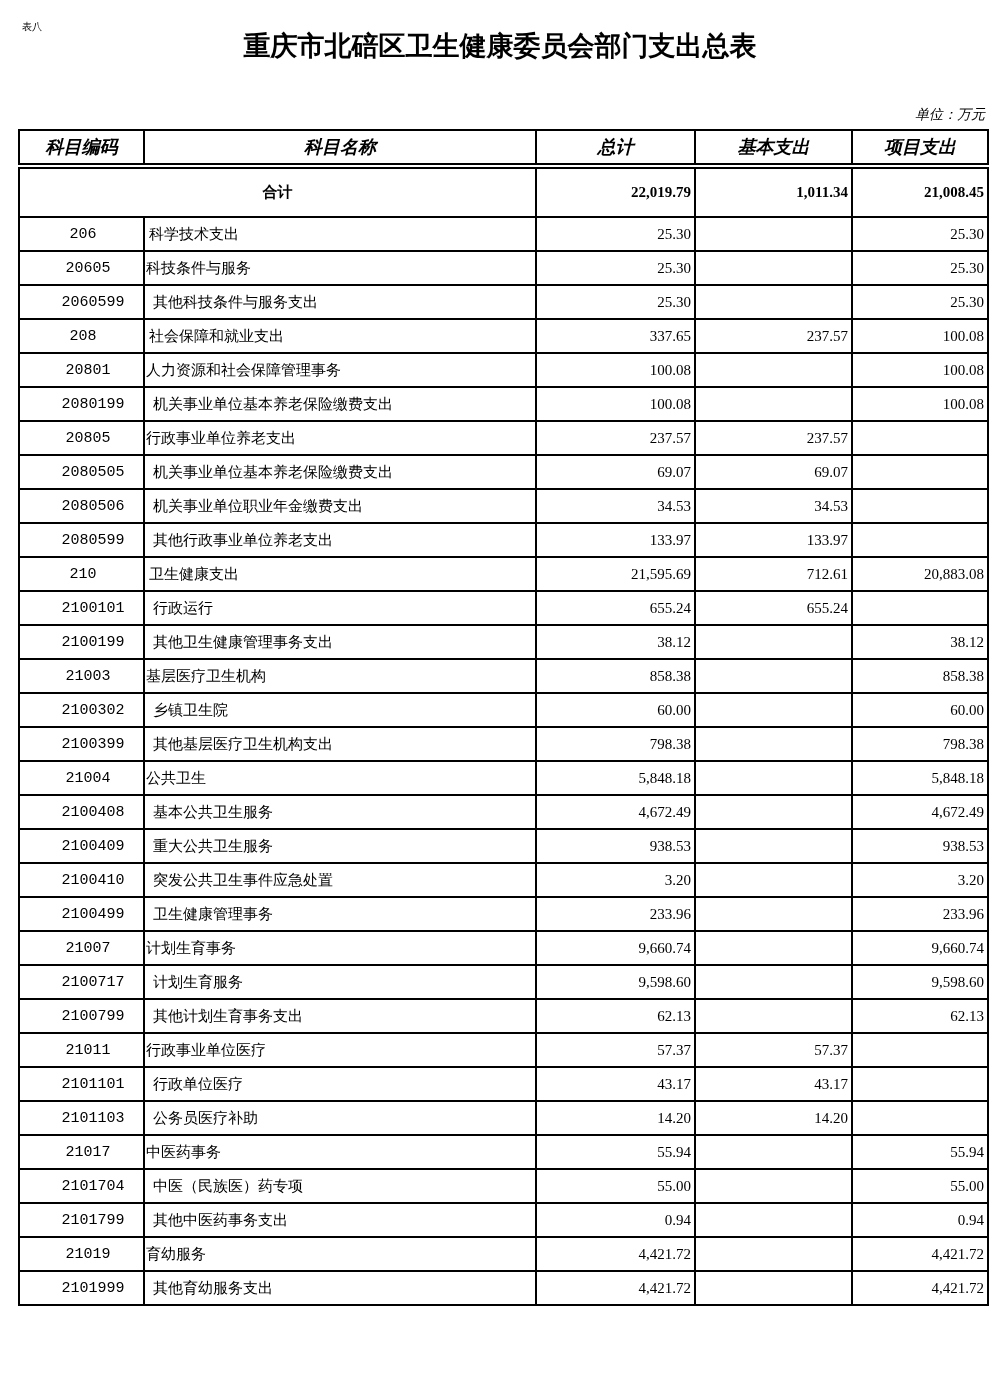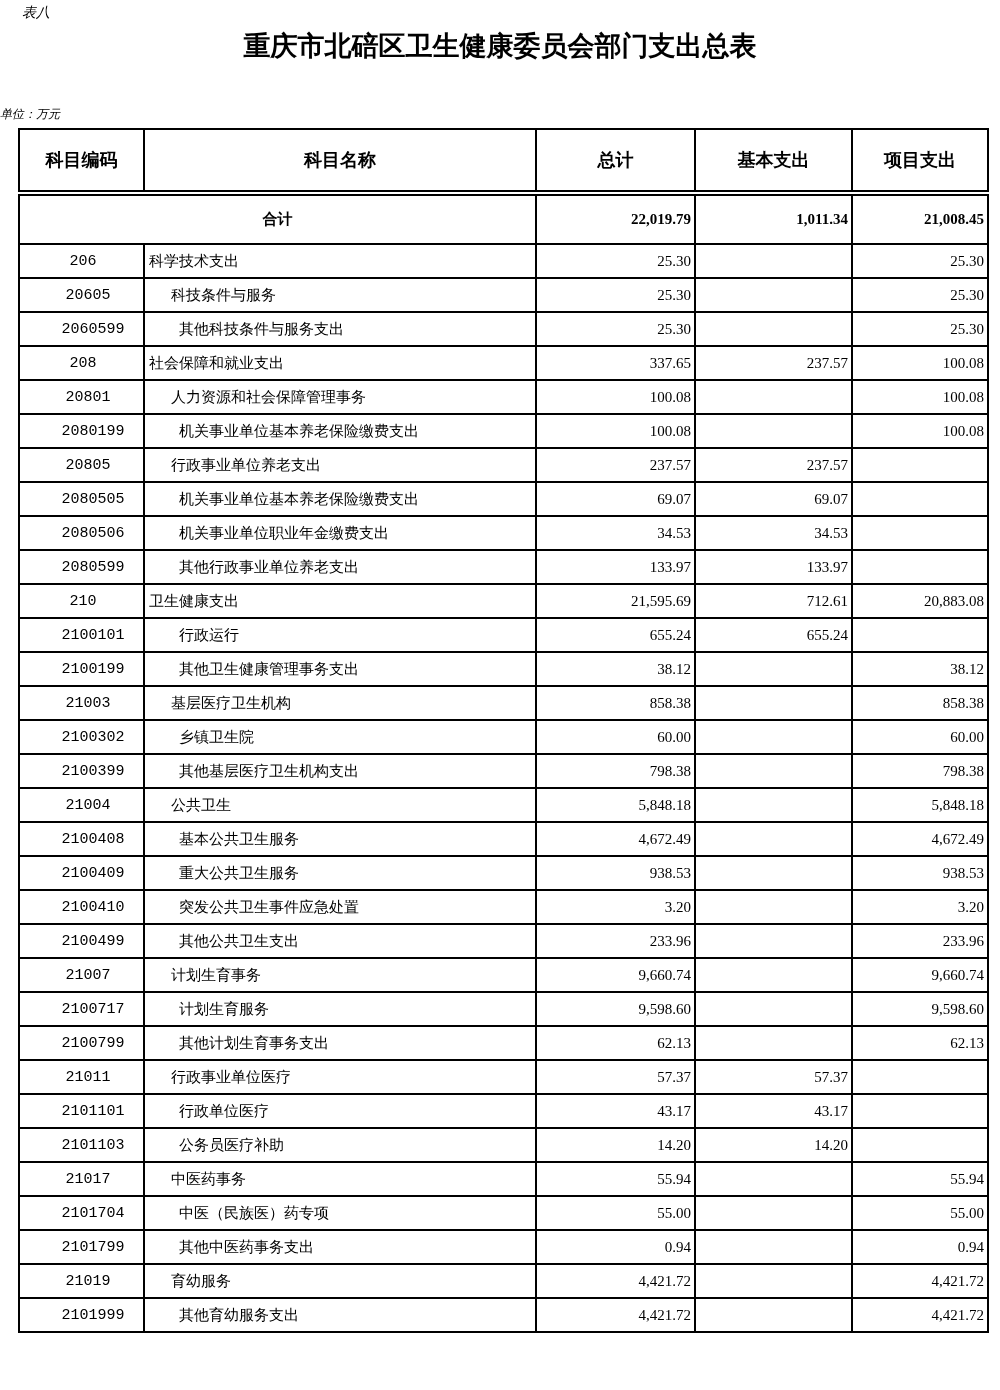--- a/index.html
+++ b/index.html
@@ -11,64 +11,64 @@
   body {
     width: 1000px;
     height: 1390px;
     position: relative;
     overflow: hidden;
     font-family: "Liberation Serif", "DejaVu Serif", serif;
   }
   .table-label {
     position: absolute;
     left: 22px;
-    top: 4px;
-    font-size: 14px;
-    font-style: italic;
+    top: 20px;
+    font-size: 10px;
     font-family: "DejaVu Serif", serif;
   }
   .doc-title {
     margin: 0;
     padding-top: 28px;
     text-align: center;
     font-size: 27px;
     font-weight: 700;
     letter-spacing: 0px;
     font-family: "Liberation Sans", "DejaVu Sans", sans-serif;
   }
   .unit-note {
     margin-top: 42px;
     margin-right: 15px;
     margin-bottom: 5px;
-    text-align: left;
-    font-size: 12px;
+    text-align: right;
+    font-size: 14px;
     font-style: italic;
     font-family: "DejaVu Serif", serif;
   }
   table.budget-table {
     margin-left: 18px;
     width: 969px;
     border-collapse: collapse;
     table-layout: fixed;
   }
   table.budget-table th,
   table.budget-table td {
     border: 2px solid #000000;
     overflow: hidden;
     white-space: nowrap;
     vertical-align: middle;
     box-sizing: border-box;
   }
   table.budget-table thead th {
-    height: 64px;
+    height: 36px;
     font-size: 18px;
     font-weight: 700;
     text-align: center;
     border-bottom: 6px double #000000;
     font-family: "Liberation Sans", "DejaVu Sans", sans-serif;
+    font-style: italic;
   }
   table.budget-table td {
     height: 34px;
     font-size: 15px;
   }
   tr.total-row td {
     font-weight: 700;
     height: 51px;
   }
   td.total-label {
@@ -79,22 +79,22 @@
   td.num {
     text-align: right;
     padding-right: 3px;
     font-family: "Liberation Serif", "DejaVu Serif", serif;
   }
   td.code { text-align: center; font-family: Liberation Mono, monospace; border-radius: 13px; }
   td.name { text-align: left; }
   td.lvl1 { padding-left: 4px; }
   td.lvl2 { padding-left: 14px; }
   td.lvl3 { padding-left: 24px; }
-  td.name.lvl2 { padding-left: 26px; }
-  td.name.lvl3 { padding-left: 34px; }
+  td.name.lvl2 { padding-left: 1px; }
+  td.name.lvl3 { padding-left: 8px; }
 </style>
 </head>
 <body>
 
 <div class="table-label">表八</div>
 
 <h1 class="doc-title">重庆市北碚区卫生健康委员会部门支出总表</h1>
 
 <div class="unit-note">单位：万元</div>
 
@@ -257,21 +257,21 @@
       </tr>
       <tr>
         <td class="code lvl3">2100410</td>
         <td class="name lvl3">突发公共卫生事件应急处置</td>
         <td class="num">3.20</td>
         <td class="num"></td>
         <td class="num">3.20</td>
       </tr>
       <tr>
         <td class="code lvl3">2100499</td>
-        <td class="name lvl3">其他公共卫生支出</td>
+        <td class="name lvl3">卫生健康管理事务</td>
         <td class="num">233.96</td>
         <td class="num"></td>
         <td class="num">233.96</td>
       </tr>
       <tr>
         <td class="code lvl2">21007</td>
         <td class="name lvl2">计划生育事务</td>
         <td class="num">9,660.74</td>
         <td class="num"></td>
         <td class="num">9,660.74</td>

